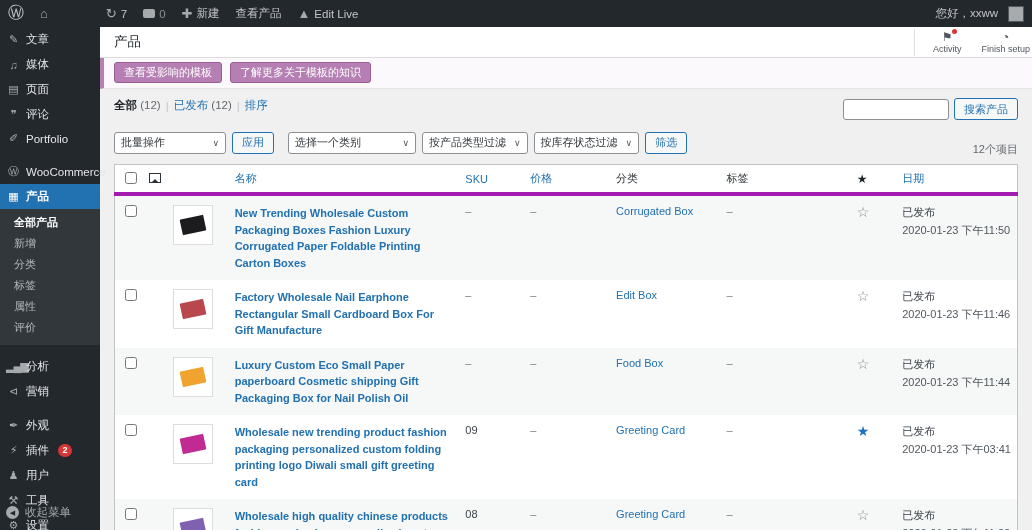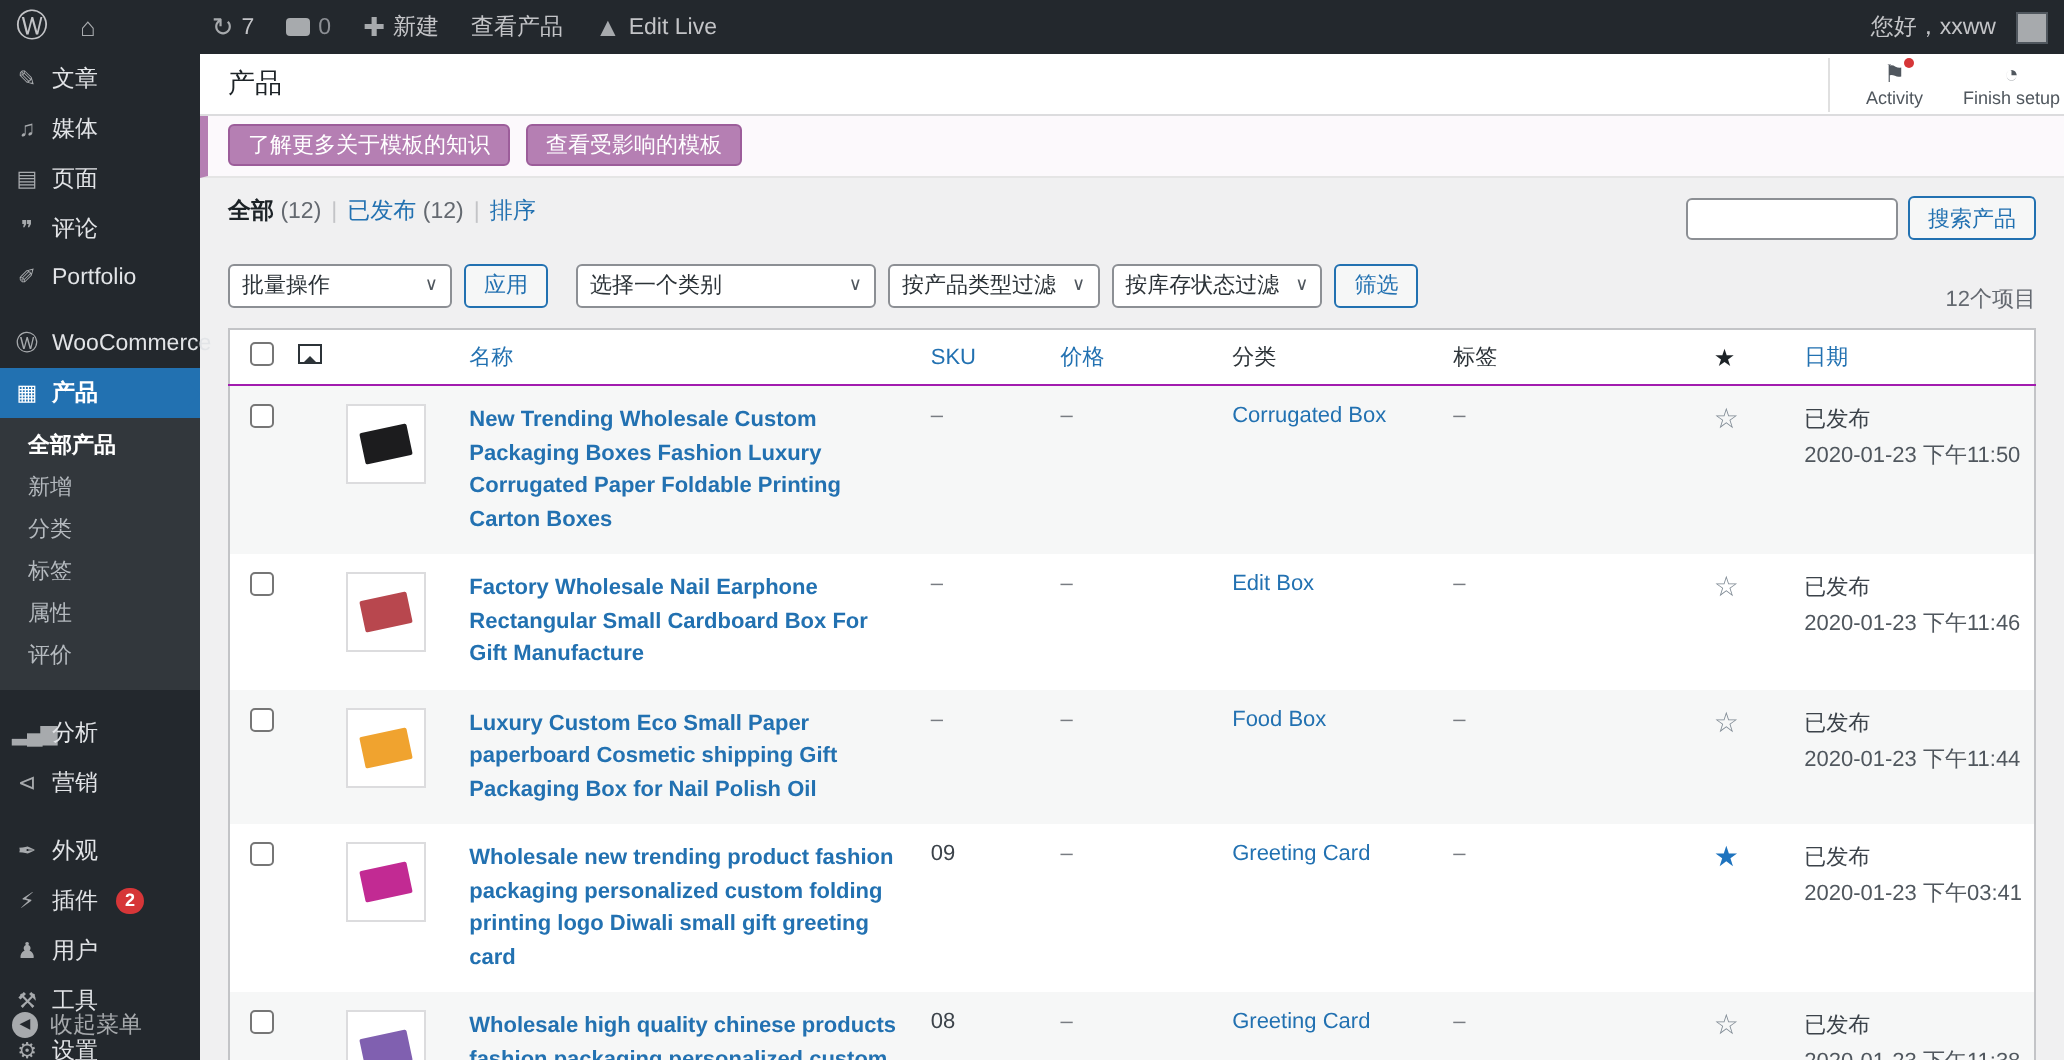--- a/index.html
+++ b/index.html
@@ -67,21 +67,21 @@
             font-size:11px; height:22px; padding:0 9px; cursor:pointer; white-space:nowrap; font-family:inherit; }
 
   .tablenav { display:flex; align-items:center; gap:6px; margin:8px 0 7px; font-size:11px; }
   .select-ctrl { display:flex; align-items:center; justify-content:space-between; gap:8px;
                  background:#fff; border:1px solid #8c8f94; border-radius:3px; height:22px;
                  padding:0 6px; color:#2c3338; cursor:pointer; white-space:nowrap; }
   .chev { color:#50575e; font-size:9px; }
   .item-count { margin-left:auto; color:#646970; font-size:11px; padding-top:14px; }
 
   table.products { width:100%; border-collapse:collapse; background:#fff; border:1px solid #c3c4c7; font-size:11px; }
-  thead th { text-align:left; padding:6px; border-bottom:1px solid #a21caf; font-weight:400;
+  thead th { text-align:left; padding:6px; border-bottom:4px solid #a21caf; font-weight:400;
              color:#2271b1; font-size:11px; }
   th.plain { color:#2c3338; } th.star-h { color:#1d2327; font-size:12px; }
   tbody tr:nth-child(odd) { background:#f6f7f7; }
   td { padding:9px 6px; vertical-align:top; }
   td.cb, th.cb { width:28px; padding-left:10px; }
   th.img-h, td.img-c { width:86px; }
   th.name-h { width:236px; } th.sku-h { width:66px; } th.price-h { width:88px; }
   th.cat-h { width:112px; } th.tag-h { width:134px; } th.star-h { width:46px; }
   .img-icon { width:12px; height:10px; border:1px solid #2c3338; display:inline-block; position:relative; overflow:hidden; }
   .img-icon::after { content:""; position:absolute; left:1px; bottom:-1px; border:4px solid transparent; border-bottom-color:#2c3338; }
@@ -221,22 +221,22 @@
         <span>Activity</span>
       </span>
       <span class="panel-tab">
         <span class="pt-icon">◔</span>
         <span>Finish setup</span>
       </span>
     </div>
   </div>
 
   <div class="notice">
+    <button class="notice-btn">查看受影响的模板</button>
     <button class="notice-btn">了解更多关于模板的知识</button>
-    <button class="notice-btn">查看受影响的模板</button>
   </div>
 
   <div class="list-area">
 
     <div class="subsubsub-row">
       <div class="subsubsub">
         <span class="view-link current">
           <span>全部</span>
           <span class="view-count">(12)</span>
         </span>
@@ -255,21 +255,21 @@
         <button class="button">搜索产品</button>
       </div>
     </div>
 
     <div class="tablenav">
       <span class="select-ctrl" style="width:112px">
         <span>批量操作</span>
         <span class="chev">∨</span>
       </span>
       <button class="button">应用</button>
-      <span class="select-ctrl" style="width:150px;margin-left:8px">
+      <span class="select-ctrl" style="width:128px;margin-left:8px">
         <span>选择一个类别</span>
         <span class="chev">∨</span>
       </span>
       <span class="select-ctrl">
         <span>按产品类型过滤</span>
         <span class="chev">∨</span>
       </span>
       <span class="select-ctrl">
         <span>按库存状态过滤</span>
         <span class="chev">∨</span>

